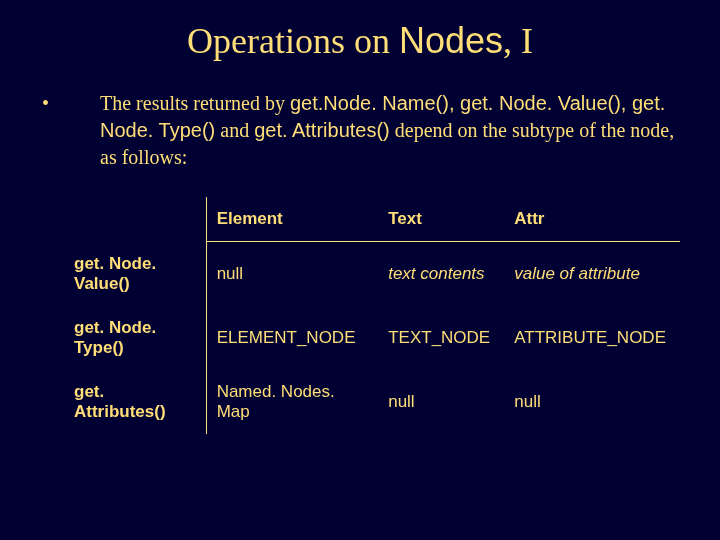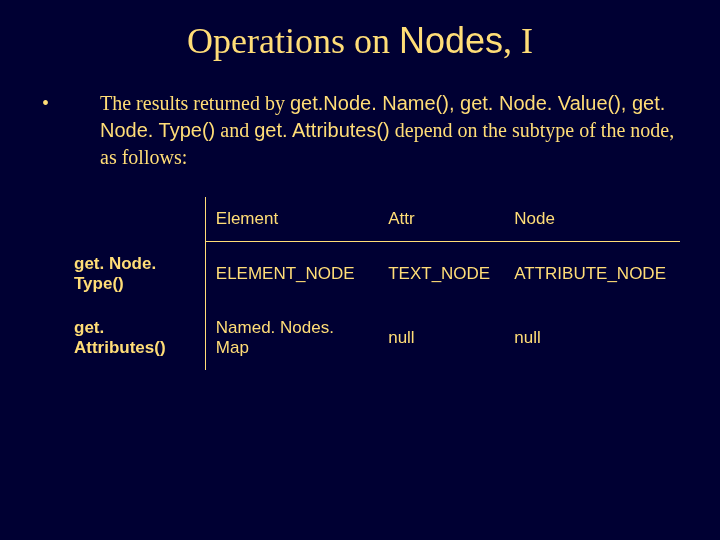--- a/index.html
+++ b/index.html
@@ -55,21 +55,21 @@
     font-size: 17px;
   }
   table.node-table th,
   table.node-table td {
     text-align: left;
     padding: 12px 14px 12px 10px;
     vertical-align: middle;
     font-weight: normal;
   }
   table.node-table thead th {
-    font-weight: normal;
+    font-weight: bold;
   }
   table.node-table tbody td:first-child {
     font-weight: bold;
   }
   table.node-table .italic {
     font-style: italic;
     font-weight: normal;
   }
   
   table.node-table td:first-child,
@@ -98,26 +98,32 @@
     <div class="bullet-text">
       <span>The results returned by </span><span class="code">get.Node. Name(), </span><span class="code">get. Node. Value(), </span><span class="code">get. Node. Type()</span><span> and </span><span class="code">get. Attributes()</span><span> depend on the subtype of the node, as follows:</span>
     </div>
   </div>
 
   <table class="node-table">
     <thead>
       <tr>
         <th></th>
         <th>Element</th>
+        <th>Text</th>
         <th>Attr</th>
-        <th>Node</th>
       </tr>
     </thead>
     <tbody>
 
+        <tr>
+          <td>get. Node. Value()</td>
+          <td>null</td>
+          <td class="italic">text contents</td>
+          <td class="italic">value of attribute</td>
+        </tr>
         <tr>
           <td>get. Node. Type()</td>
           <td>ELEMENT_NODE</td>
           <td>TEXT_NODE</td>
           <td>ATTRIBUTE_NODE</td>
         </tr>
         <tr>
           <td>get. Attributes()</td>
           <td>Named. Nodes. Map</td>
           <td>null</td>

